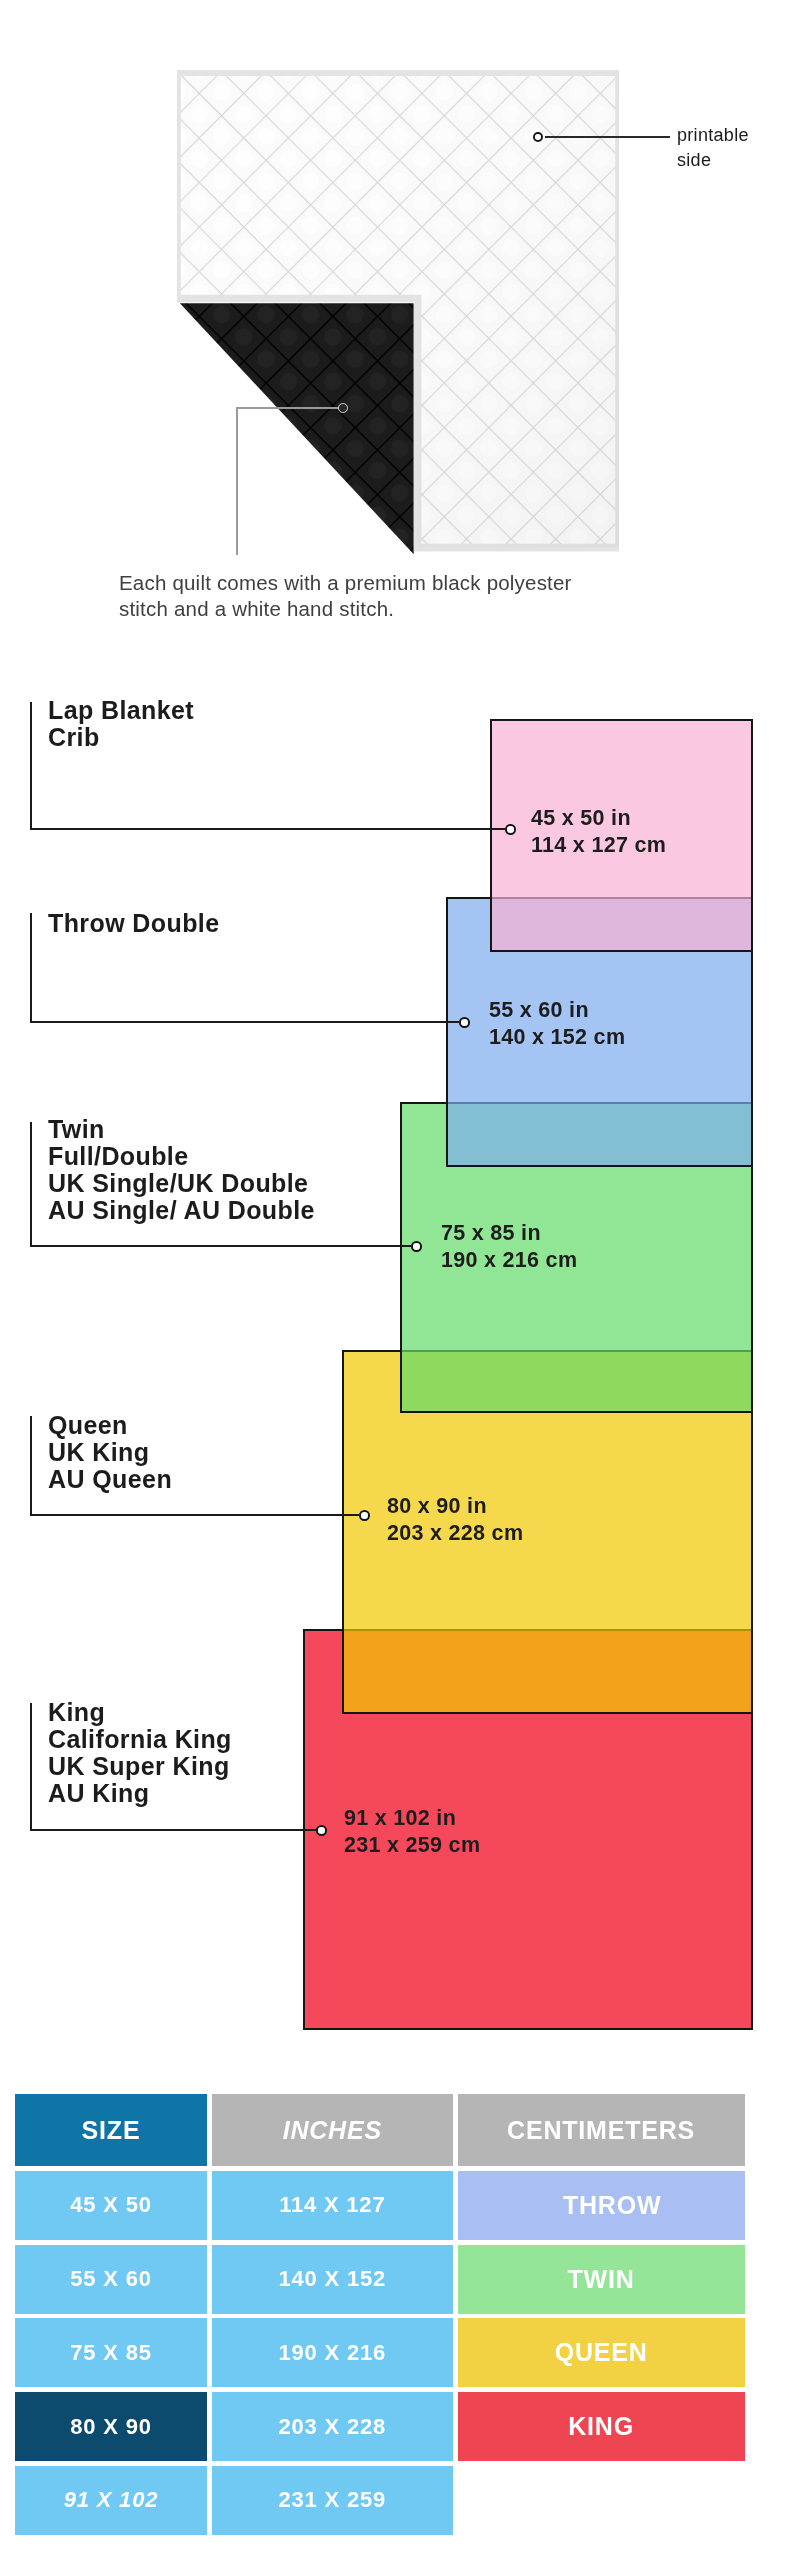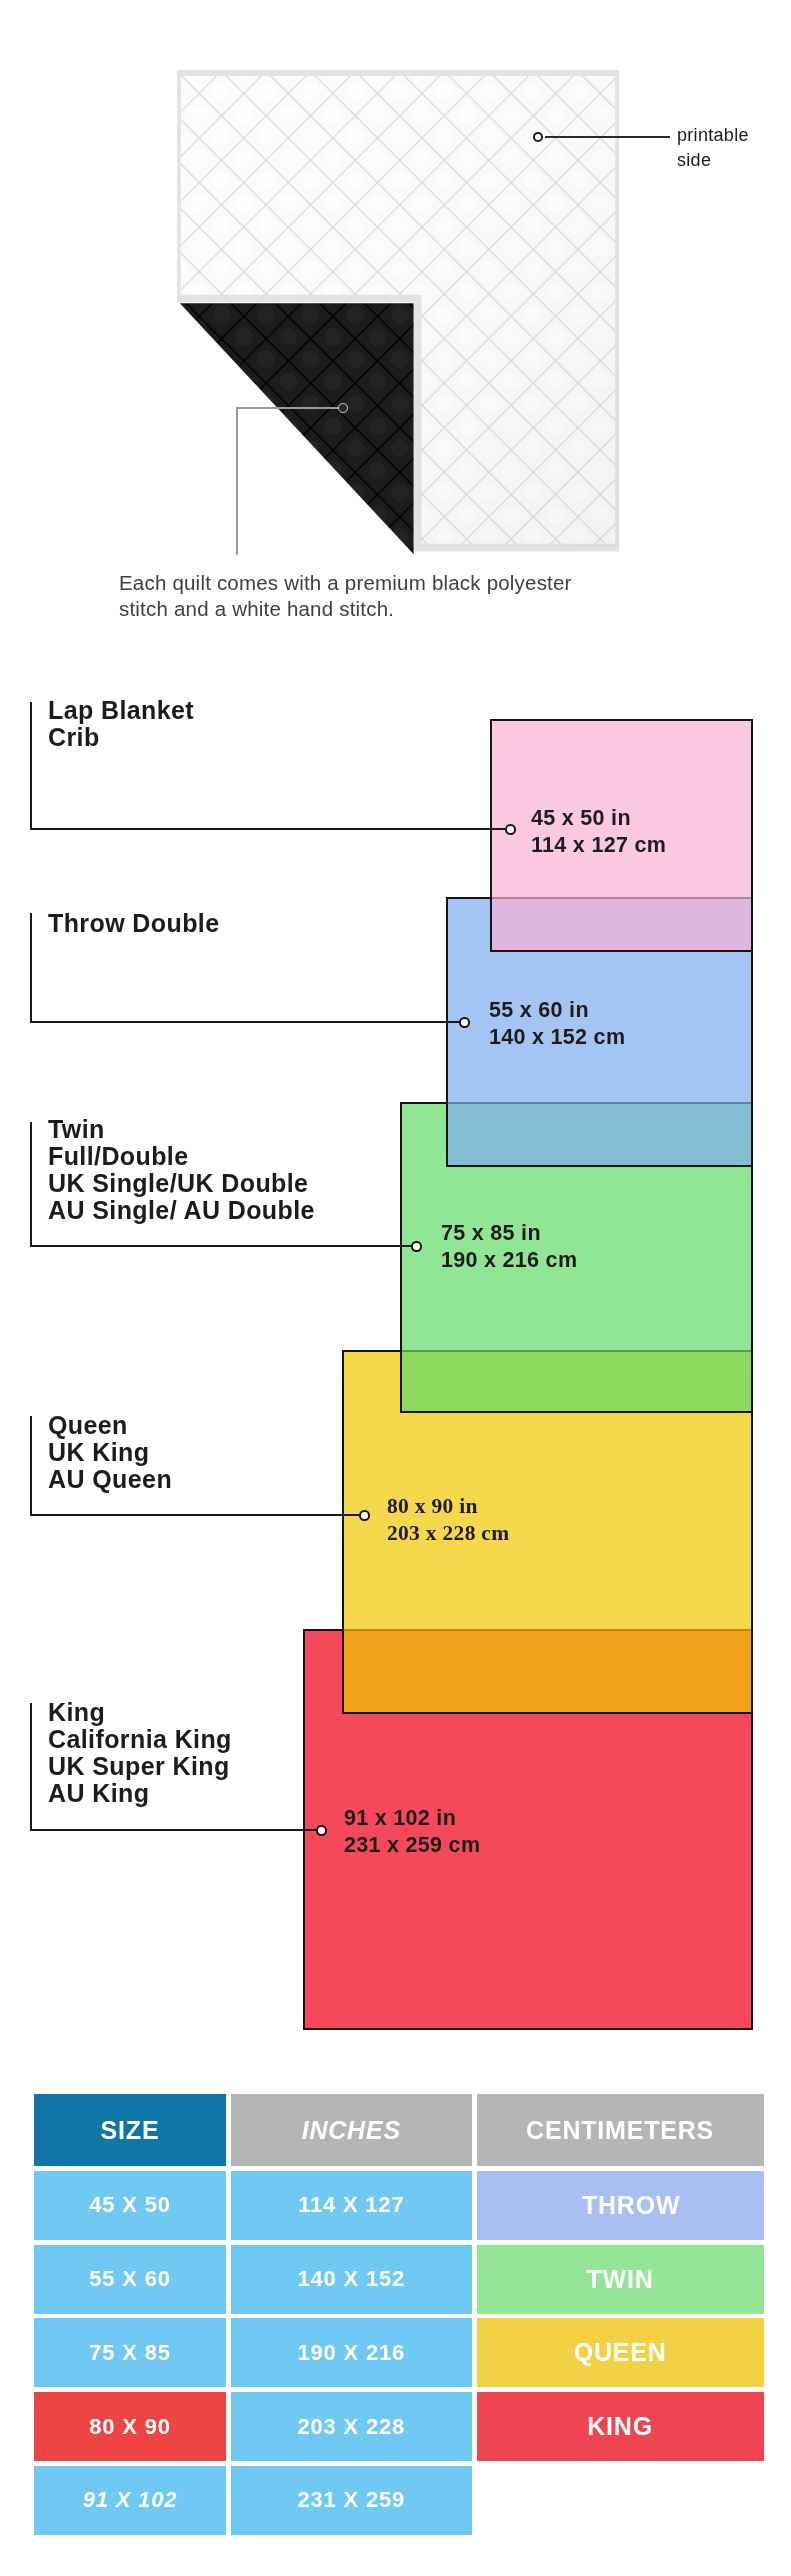--- a/index.html
+++ b/index.html
@@ -22,21 +22,21 @@
   .size-rect{position:absolute;box-sizing:border-box;border:2.9px solid #151515;}
   .dg-label{position:absolute;font-size:25px;line-height:27px;font-weight:700;color:#1c1c1c;
     letter-spacing:0.4px;z-index:20;white-space:nowrap;}
   .dg-size{position:absolute;font-size:21.5px;line-height:27px;font-weight:700;color:#1d1d1d;
     letter-spacing:0.3px;z-index:20;white-space:nowrap;}
   .dg-vline{position:absolute;width:1.9px;background:#1a1a1a;z-index:19;}
   .dg-hline{position:absolute;height:1.9px;background:#1a1a1a;z-index:19;}
   .dg-circle{position:absolute;width:10.5px;height:10.5px;border-radius:50%;box-sizing:border-box;
     border:2.4px solid #151515;background:#ffffff;z-index:21;}
   
-  .size-table{position:absolute;left:34px;top:2094px;width:729px;display:grid;
+  .size-table{position:absolute;left:15px;top:2094px;width:729px;display:grid;
     grid-template-columns:192px 241px 287px;column-gap:4.8px;row-gap:4.8px;z-index:5;}
   .cell{display:flex;align-items:center;justify-content:center;color:#ffffff;font-weight:700;
     letter-spacing:0.8px;}
   .cell.head{height:72px;font-size:25px;}
   .cell.row-label{height:69px;font-size:25px;}
   .cell.row-val{height:69px;font-size:22px;}
 </style>
 </head>
 <body>
 
@@ -121,21 +121,21 @@
       </div>
       <div class="size-rect" style="left: 342px; top: 1350px; width: 411px; height: 364px; background: rgba(241, 199, 0, 0.7); z-index: 12;"></div>
       <div class="dg-label" style="left: 48px; top: 1412px;">
         <div>Queen</div>
         <div>UK King</div>
         <div>AU Queen</div>
       </div>
       <div class="dg-vline" style="left: 30px; top: 1416px; height: 100px;"></div>
       <div class="dg-hline" style="left: 30px; top: 1514px; width: 329px;"></div>
       <div class="dg-circle" style="left: 359px; top: 1510px;"></div>
-      <div class="dg-size" style="left: 387px; top: 1493px; font-family: Liberation Serif, serif;">
+      <div class="dg-size" style="left: 387px; top: 1493px;">
         <div>80 x 90 in</div>
         <div>203 x 228 cm</div>
       </div>
       <div class="size-rect" style="left: 303px; top: 1629px; width: 450px; height: 401px; background: rgb(245, 73, 91); z-index: 11;"></div>
       <div class="dg-label" style="left: 48px; top: 1699px;">
         <div>King</div>
         <div>California King</div>
         <div>UK Super King</div>
         <div>AU King</div>
       </div>
@@ -154,21 +154,21 @@
       <div class="cell head" style="background: rgb(181, 181, 181);">CENTIMETERS</div>
       <div class="cell row-val" style="background: rgb(111, 201, 243);">45 X 50</div>
       <div class="cell row-val" style="background: rgb(111, 201, 243);">114 X 127</div>
       <div class="cell row-label" style="background: rgb(169, 190, 242); padding-left: 22px;">THROW</div>
       <div class="cell row-val" style="background: rgb(111, 201, 243);">55 X 60</div>
       <div class="cell row-val" style="background: rgb(111, 201, 243);">140 X 152</div>
       <div class="cell row-label" style="background: rgb(149, 229, 152);">TWIN</div>
       <div class="cell row-val" style="background: rgb(111, 201, 243);">75 X 85</div>
       <div class="cell row-val" style="background: rgb(111, 201, 243);">190 X 216</div>
       <div class="cell row-label" style="background: rgb(242, 210, 67);">QUEEN</div>
-      <div class="cell row-val" style="background: #ef4444;">80 X 90</div>
+      <div class="cell row-val" style="background: #0c4a6e;">80 X 90</div>
       <div class="cell row-val" style="background: rgb(111, 201, 243);">203 X 228</div>
       <div class="cell row-label" style="background: rgb(239, 69, 83);">KING</div>
       <div class="cell row-val" style="background: rgb(111, 201, 243); font-style: italic;">91 X 102</div>
       <div class="cell row-val" style="background: rgb(111, 201, 243);">231 X 259</div>
     </div>
 
 </div>
 
 
 </body></html>

